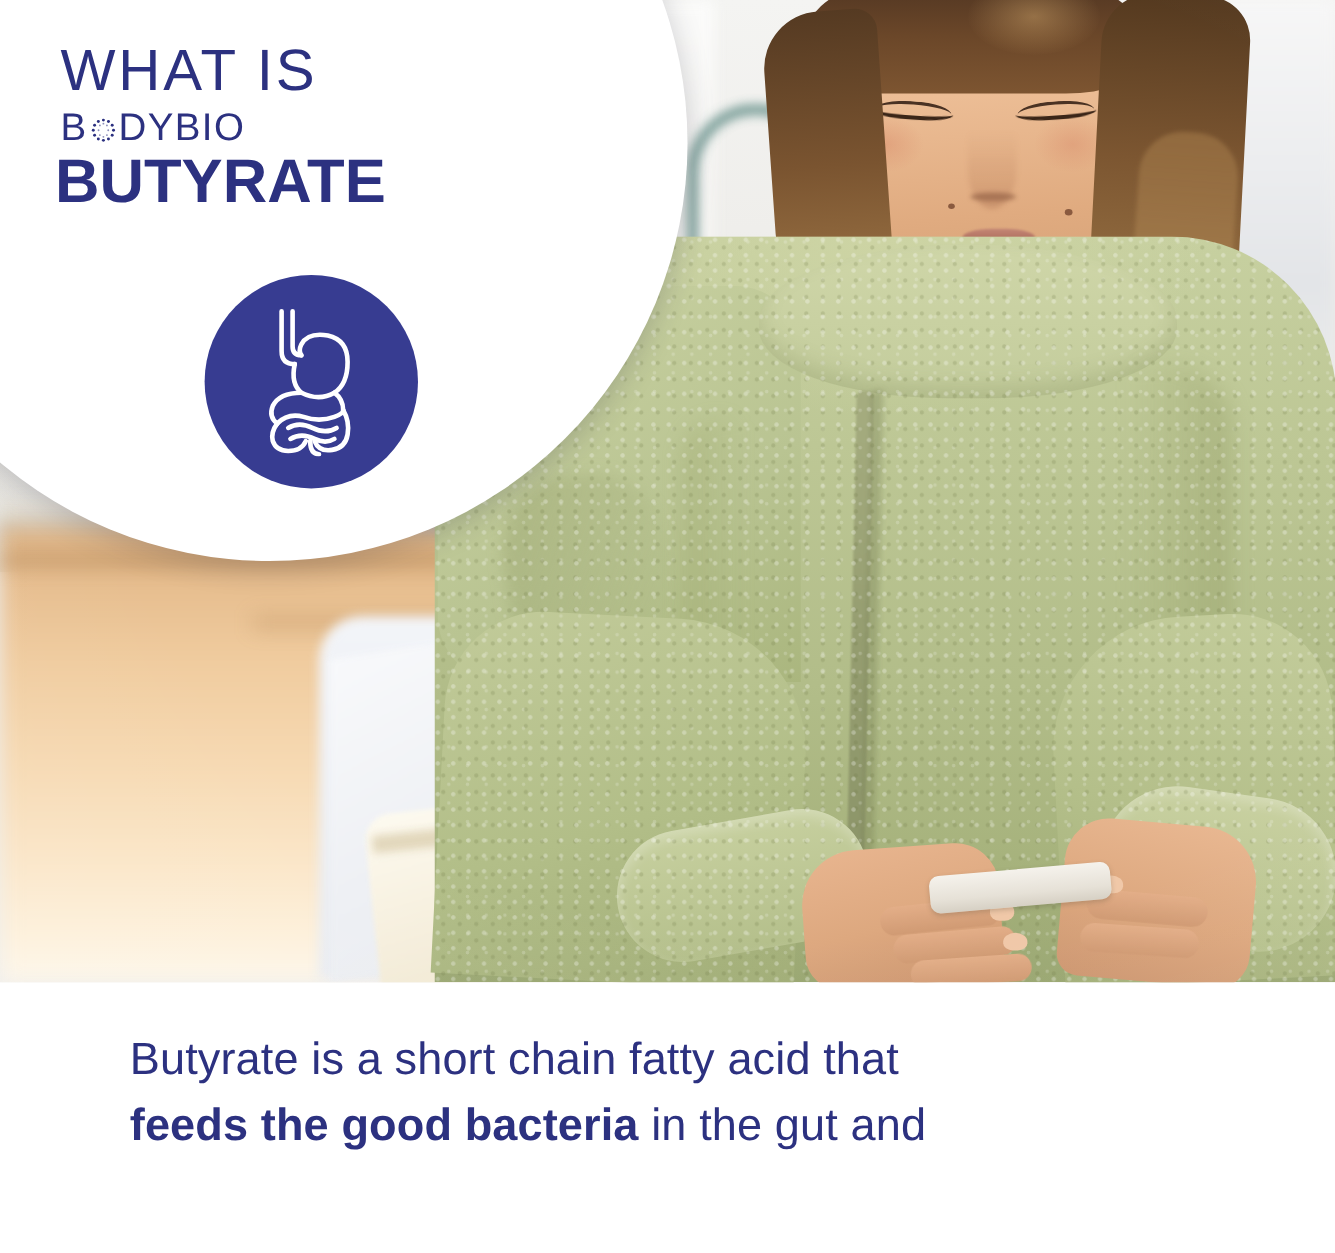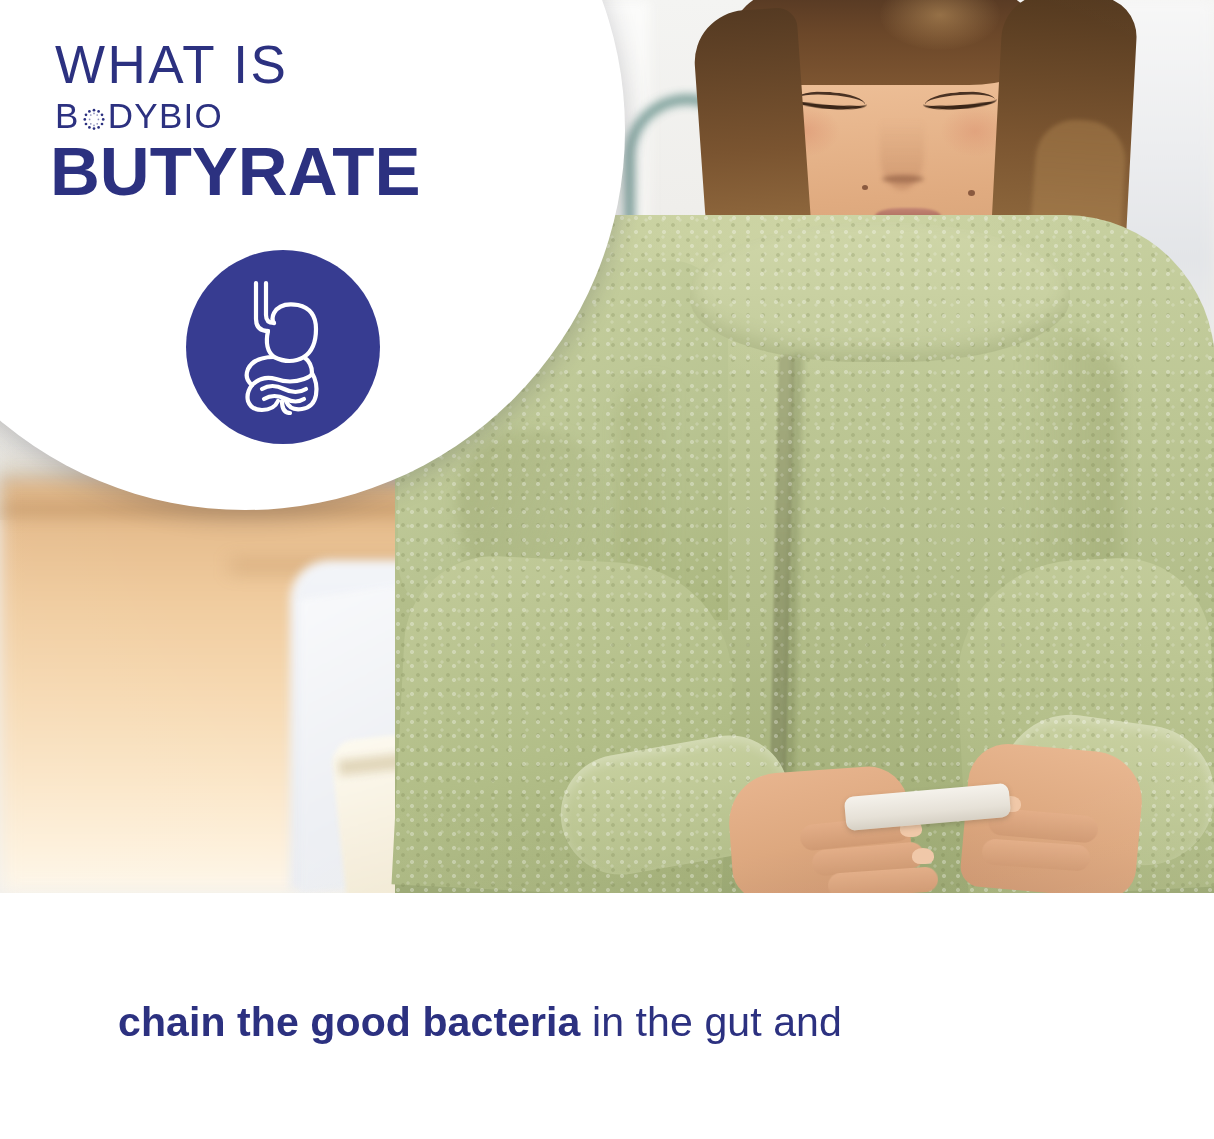--- a/index.html
+++ b/index.html
@@ -312,21 +312,21 @@
     font-size:35px; letter-spacing:1.3px; font-weight:400;
     color:#2c3180; line-height:1;
     display:flex; align-items:center;
   }
   .bb-dotted-o {
     display:inline-block; position:relative;
     width:26px; height:26px; margin:0 1px; vertical-align:-3px;
   }
   .heading-butyrate {
     position:absolute; left:50px; top:137px;
-    font-size:69px; letter-spacing:0px; font-weight:700;
+    font-size:56px; letter-spacing:0px; font-weight:700;
     color:#2c3180; line-height:1;
   }
   .gut-circle {
     position:absolute; left:186px; top:250px;
     width:194px; height:194px; border-radius:50%;
     background:#373c91;
     display:flex; align-items:center; justify-content:center;
   }
 
   
@@ -474,17 +474,17 @@
           <path d="M42 110 Q52 104 64 110 Q76 116 86 110"></path>
           <path d="M44 120 Q54 114 66 120 Q76 125 84 120"></path>
 
           <path d="M62 122 Q62 134 70 134"></path>
         </g>
       </svg>
     </div>
   </div>
 
   <div class="caption">
-    <br>
-    <b>chain the good bacteria</b><span> in the gut and</span><br>
+    <span>Butyrate is a short chain fatty acid that</span><br>
+    <b>feeds the good bacteria</b><span> in the gut and</span><br>
   </div>
 
 </div>
 
 </body></html>

